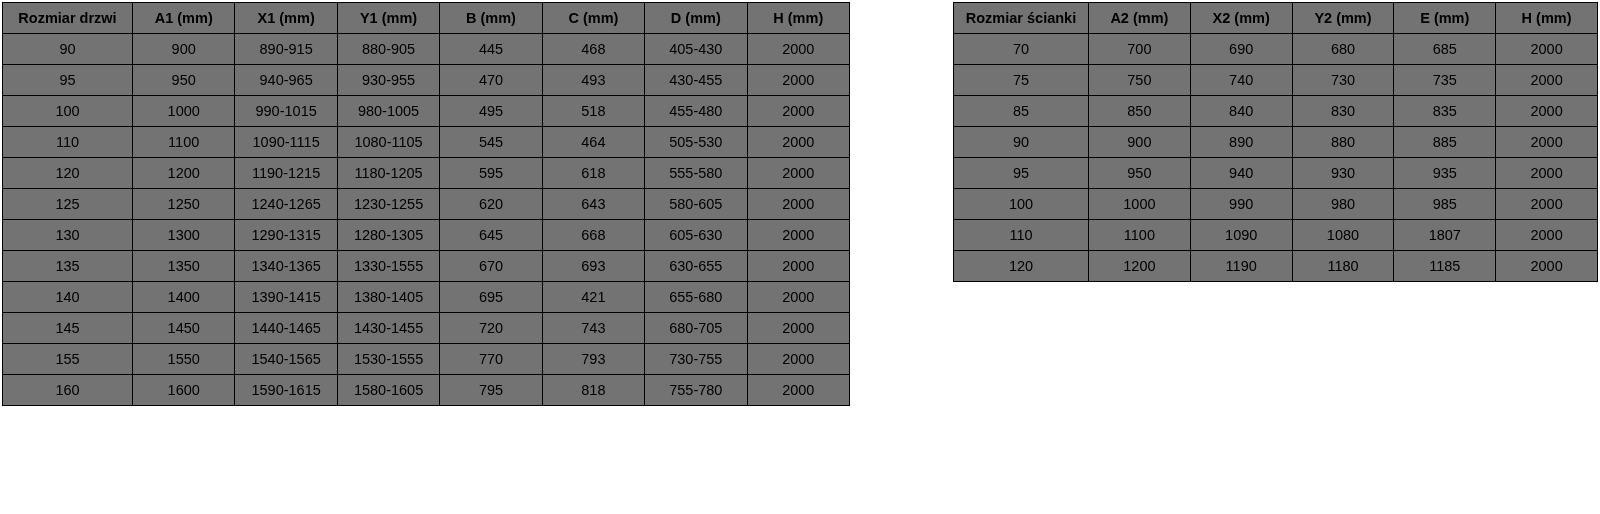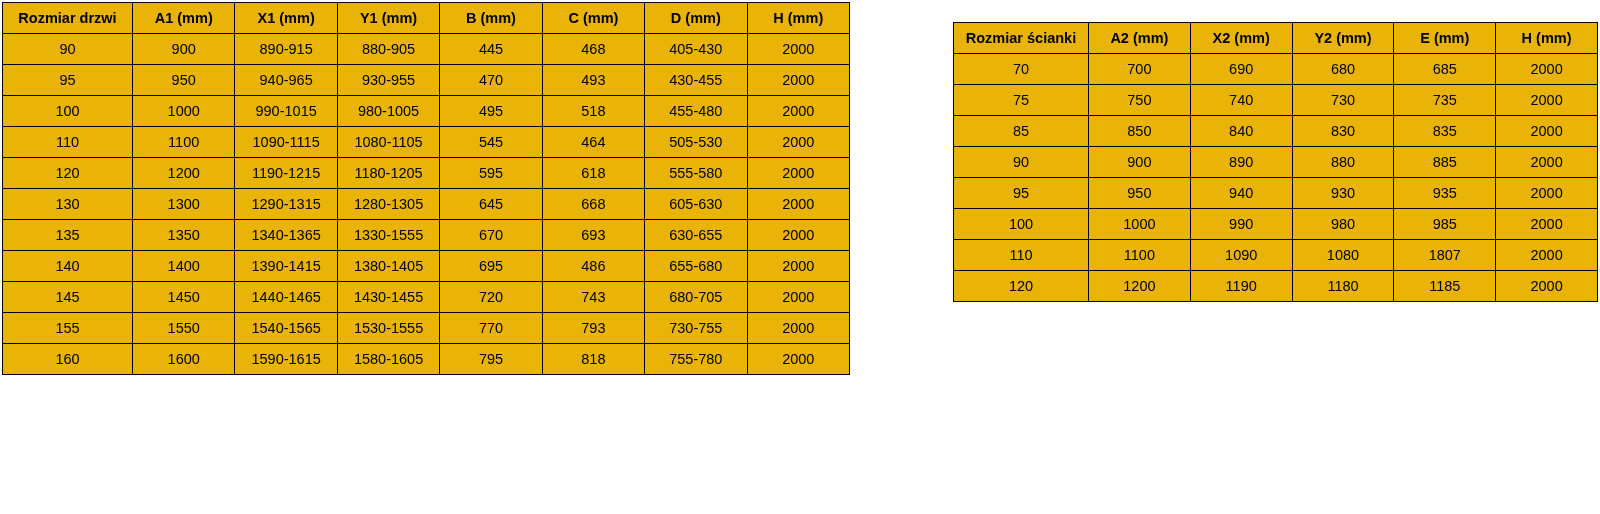--- a/index.html
+++ b/index.html
@@ -19,24 +19,24 @@
     position: absolute;
     left: 2px;
     top: 2px;
     display: flex;
     align-items: flex-start;
     gap: 103px;
   }
   table.spec {
     border-collapse: collapse;
     table-layout: fixed;
-    background: #eab308;
+    background: #737373;
   }
   table.spec.left  { width: 848px; }
-  table.spec.right { width: 645px; margin-top: 20px; }
+  table.spec.right { width: 645px; }
   table.spec th, table.spec td {
     border: 1px solid #000000;
     height: 30px;
     padding: 0 2px;
     text-align: center;
     vertical-align: middle;
     font-size: 14.5px;
     color: #000000;
     white-space: nowrap;
     overflow: hidden;
@@ -119,20 +119,30 @@
             <td>120</td>
             <td>1200</td>
             <td>1190-1215</td>
             <td>1180-1205</td>
             <td>595</td>
             <td>618</td>
             <td>555-580</td>
             <td>2000</td>
           </tr>
           <tr>
+            <td>125</td>
+            <td>1250</td>
+            <td>1240-1265</td>
+            <td>1230-1255</td>
+            <td>620</td>
+            <td>643</td>
+            <td>580-605</td>
+            <td>2000</td>
+          </tr>
+          <tr>
             <td>130</td>
             <td>1300</td>
             <td>1290-1315</td>
             <td>1280-1305</td>
             <td>645</td>
             <td>668</td>
             <td>605-630</td>
             <td>2000</td>
           </tr>
           <tr>
@@ -144,21 +154,21 @@
             <td>693</td>
             <td>630-655</td>
             <td>2000</td>
           </tr>
           <tr>
             <td>140</td>
             <td>1400</td>
             <td>1390-1415</td>
             <td>1380-1405</td>
             <td>695</td>
-            <td>486</td>
+            <td>421</td>
             <td>655-680</td>
             <td>2000</td>
           </tr>
           <tr>
             <td>145</td>
             <td>1450</td>
             <td>1440-1465</td>
             <td>1430-1455</td>
             <td>720</td>
             <td>743</td>

